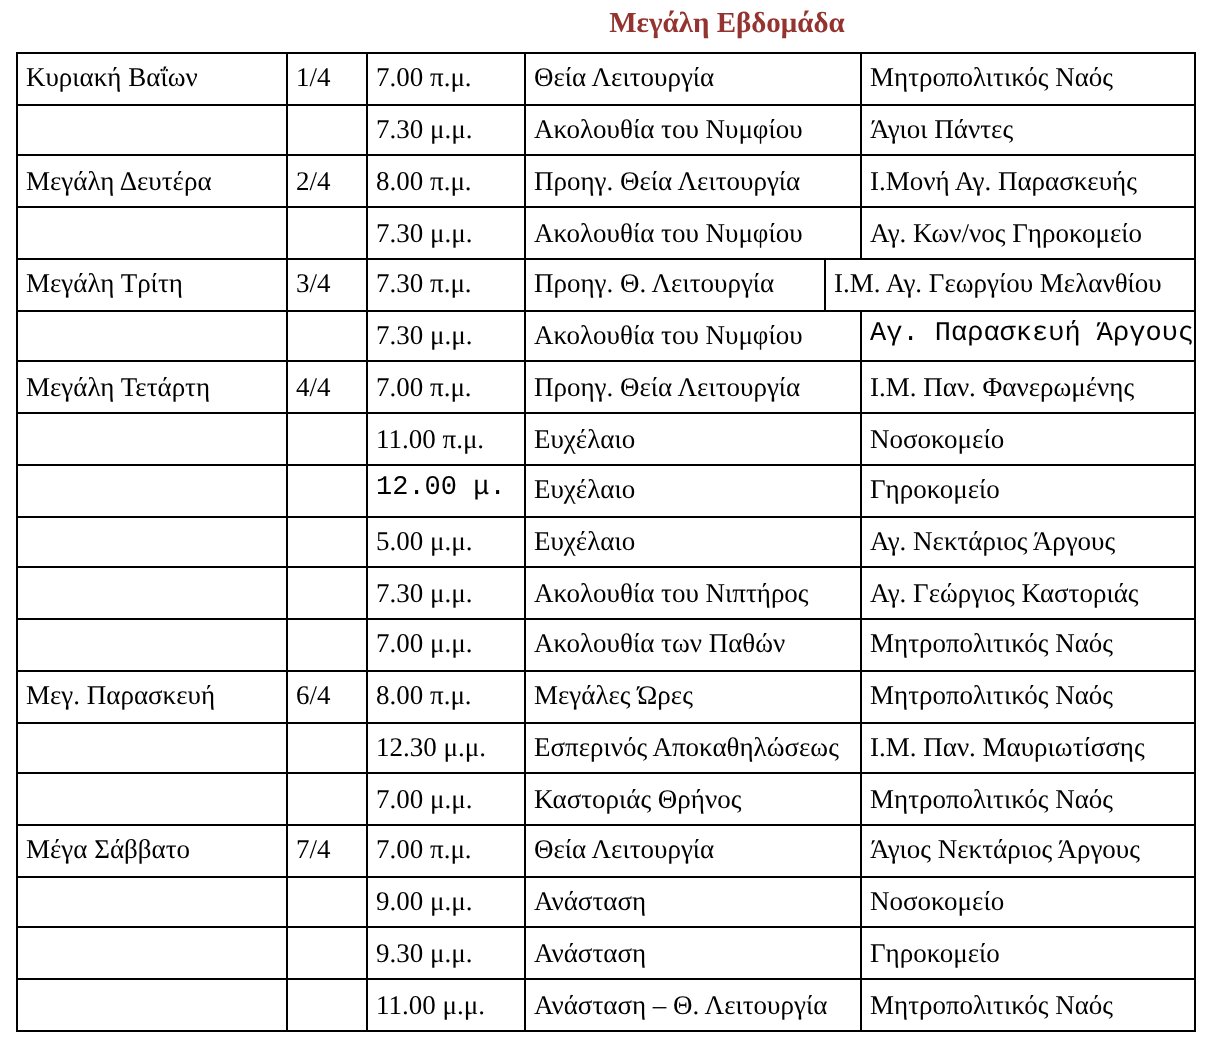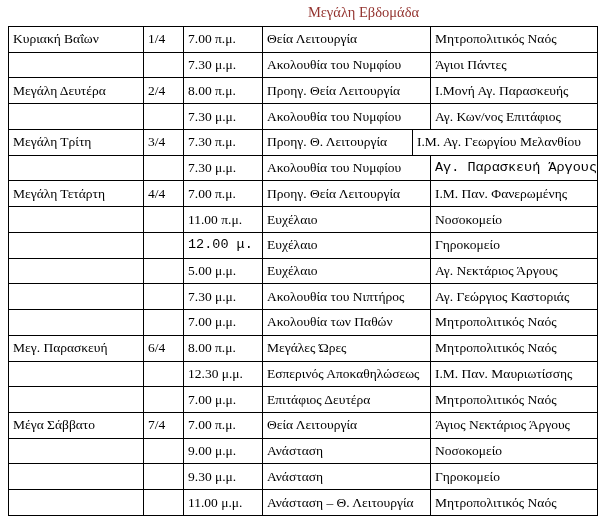--- a/index.html
+++ b/index.html
@@ -15,21 +15,21 @@
   .title-row {
     box-sizing: border-box;
     width: 607px;
     height: 26px;
     padding-left: 120px;
     padding-top: 3px;
     text-align: center;
   }
   .page-title {
     font-size: 14.5px;
-    font-weight: normal;
+    font-weight: bold;
     line-height: 18px;
   }
   table.schedule {
     border-collapse: collapse;
     table-layout: fixed;
     margin-left: 8px;
     width: 589px;
     height: 490px;
   }
   table.schedule td {
@@ -79,21 +79,21 @@
         <td style="border-color: rgb(0, 0, 0);">2/4</td>
         <td style="border-color: rgb(0, 0, 0);">8.00 π.μ.</td>
         <td colspan="2" style="border-color: rgb(0, 0, 0);">Προηγ. Θεία Λειτουργία</td>
         <td style="border-color: rgb(0, 0, 0);">Ι.Μονή Αγ. Παρασκευής</td>
       </tr>
       <tr>
         <td style="border-color: rgb(0, 0, 0);"></td>
         <td style="border-color: rgb(0, 0, 0);"></td>
         <td style="border-color: rgb(0, 0, 0);">7.30 μ.μ.</td>
         <td colspan="2" style="border-color: rgb(0, 0, 0);">Ακολουθία του Νυμφίου</td>
-        <td style="border-color: rgb(0, 0, 0);">Αγ. Κων/νος Επιτάφιος</td>
+        <td style="border-color: rgb(0, 0, 0);">Αγ. Κων/νος Γηροκομείο</td>
       </tr>
       <tr>
         <td style="border-color: rgb(0, 0, 0);">Μεγάλη Τρίτη</td>
         <td style="border-color: rgb(0, 0, 0);">3/4</td>
         <td style="border-color: rgb(0, 0, 0);">7.30 π.μ.</td>
         <td style="border-color: rgb(0, 0, 0);">Προηγ. Θ. Λειτουργία</td>
         <td colspan="2" style="border-color: rgb(0, 0, 0);">Ι.Μ. Αγ. Γεωργίου Μελανθίου</td>
       </tr>
       <tr>
         <td style="border-color: rgb(0, 0, 0);"></td>
@@ -155,21 +155,21 @@
         <td style="border-color: rgb(0, 0, 0);"></td>
         <td style="border-color: rgb(0, 0, 0);"></td>
         <td style="border-color: rgb(0, 0, 0);">12.30 μ.μ.</td>
         <td colspan="2" style="border-color: rgb(0, 0, 0);">Εσπερινός Αποκαθηλώσεως</td>
         <td style="border-color: rgb(0, 0, 0);">Ι.Μ. Παν. Μαυριωτίσσης</td>
       </tr>
       <tr>
         <td style="border-color: rgb(0, 0, 0);"></td>
         <td style="border-color: rgb(0, 0, 0);"></td>
         <td style="border-color: rgb(0, 0, 0);">7.00 μ.μ.</td>
-        <td colspan="2" style="border-color: rgb(0, 0, 0);">Επιτάφιος Δευτέρα</td>
+        <td colspan="2" style="border-color: rgb(0, 0, 0);">Καστοριάς Θρήνος</td>
         <td style="border-color: rgb(0, 0, 0);">Μητροπολιτικός Ναός</td>
       </tr>
       <tr>
         <td style="border-color: rgb(0, 0, 0);">Μέγα Σάββατο</td>
         <td style="border-color: rgb(0, 0, 0);">7/4</td>
         <td style="border-color: rgb(0, 0, 0);">7.00 π.μ.</td>
         <td colspan="2" style="border-color: rgb(0, 0, 0);">Θεία Λειτουργία</td>
         <td style="border-color: rgb(0, 0, 0);">Άγιος Νεκτάριος Άργους</td>
       </tr>
       <tr>

